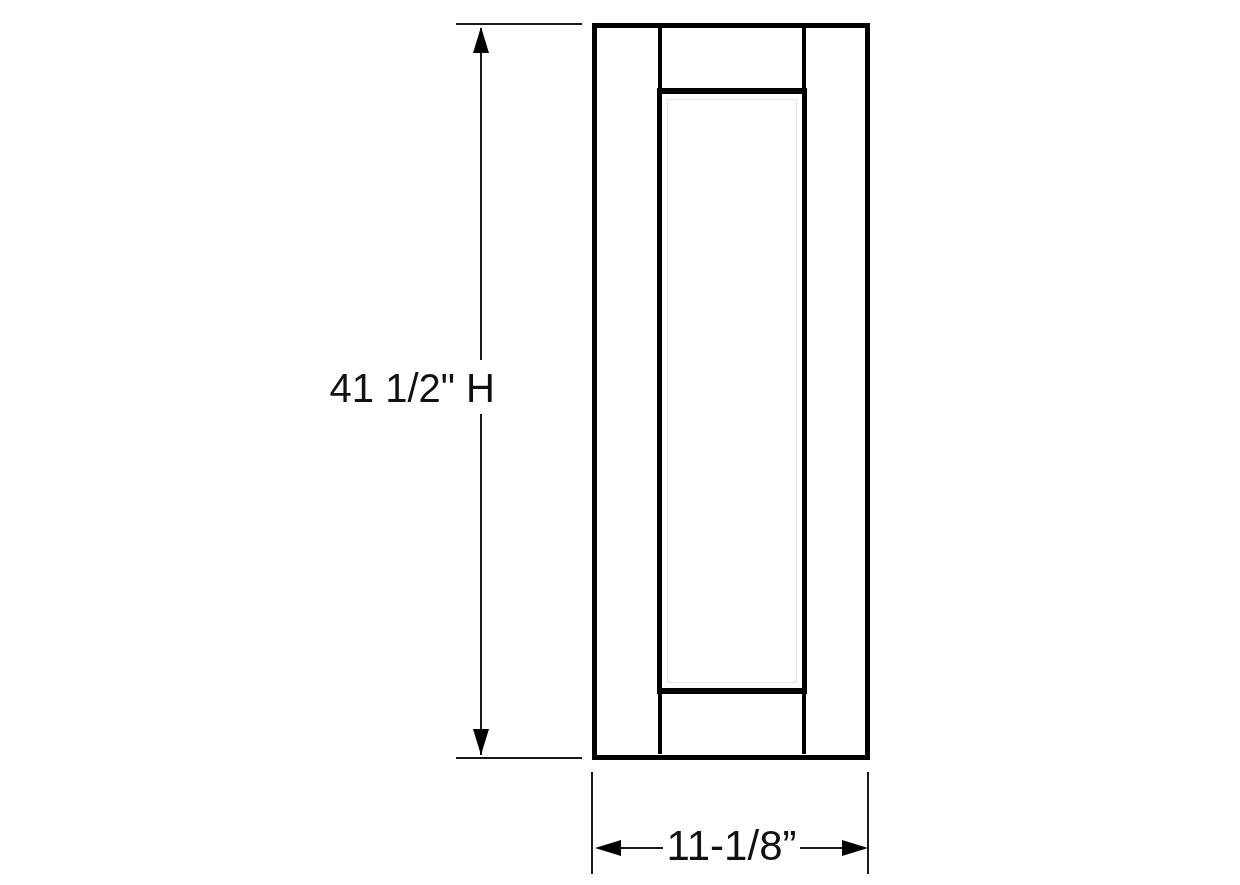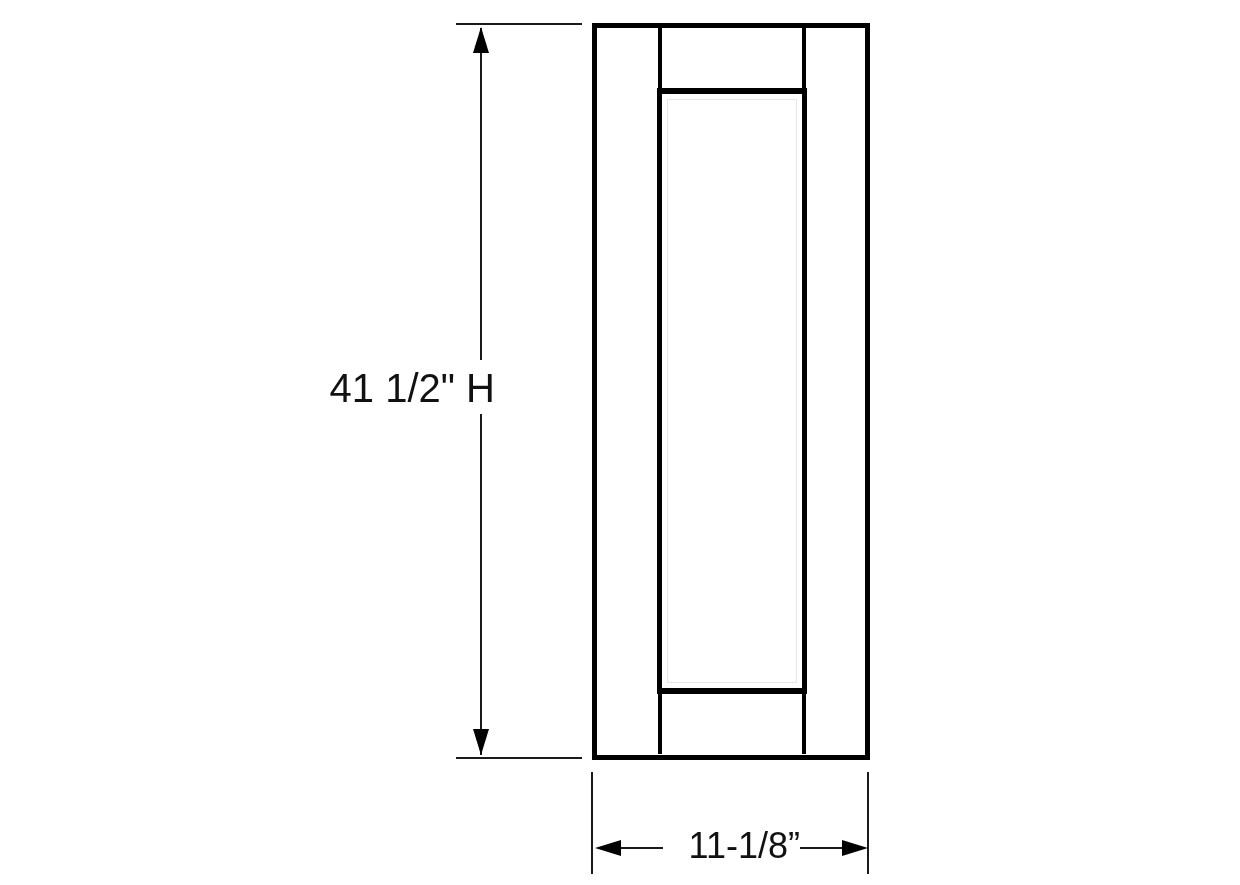--- a/index.html
+++ b/index.html
@@ -99,22 +99,22 @@
     font-size: 40px; line-height: 40px;
     text-align: right;
   }
   .height-suffix {
     left: 466px; top: 368px;
     font-size: 40px; line-height: 40px;
   }
   .width-label {
     left: 663px; top: 825px;
     width: 137px;
-    font-size: 36px; line-height: 42px;
-    text-align: right;
+    font-size: 42px; line-height: 42px;
+    text-align: center;
   }
 </style>
 </head>
 <body>
 
 <div class="canvas">
 
   <div class="abs door-outline"></div>
   <div class="abs stile-line stile-left"></div>
   <div class="abs stile-line stile-right"></div>

